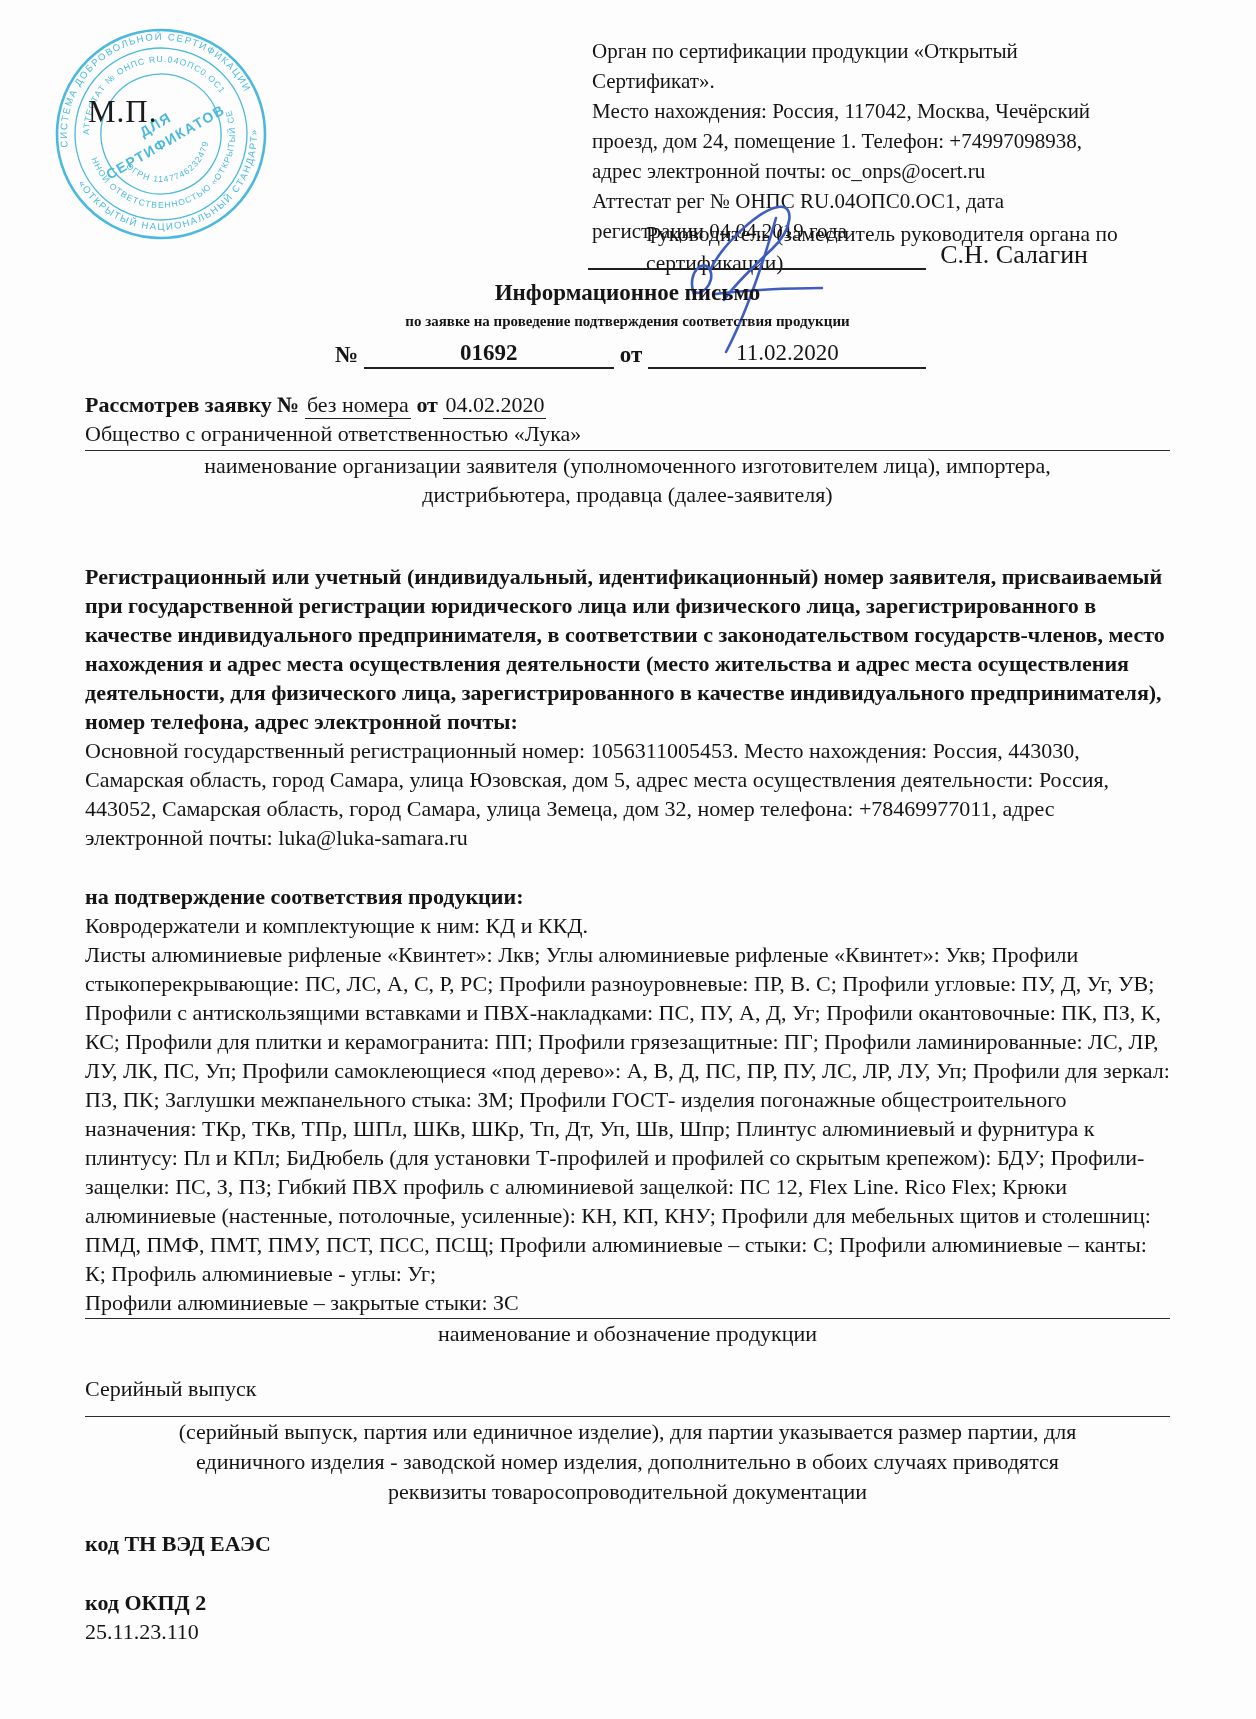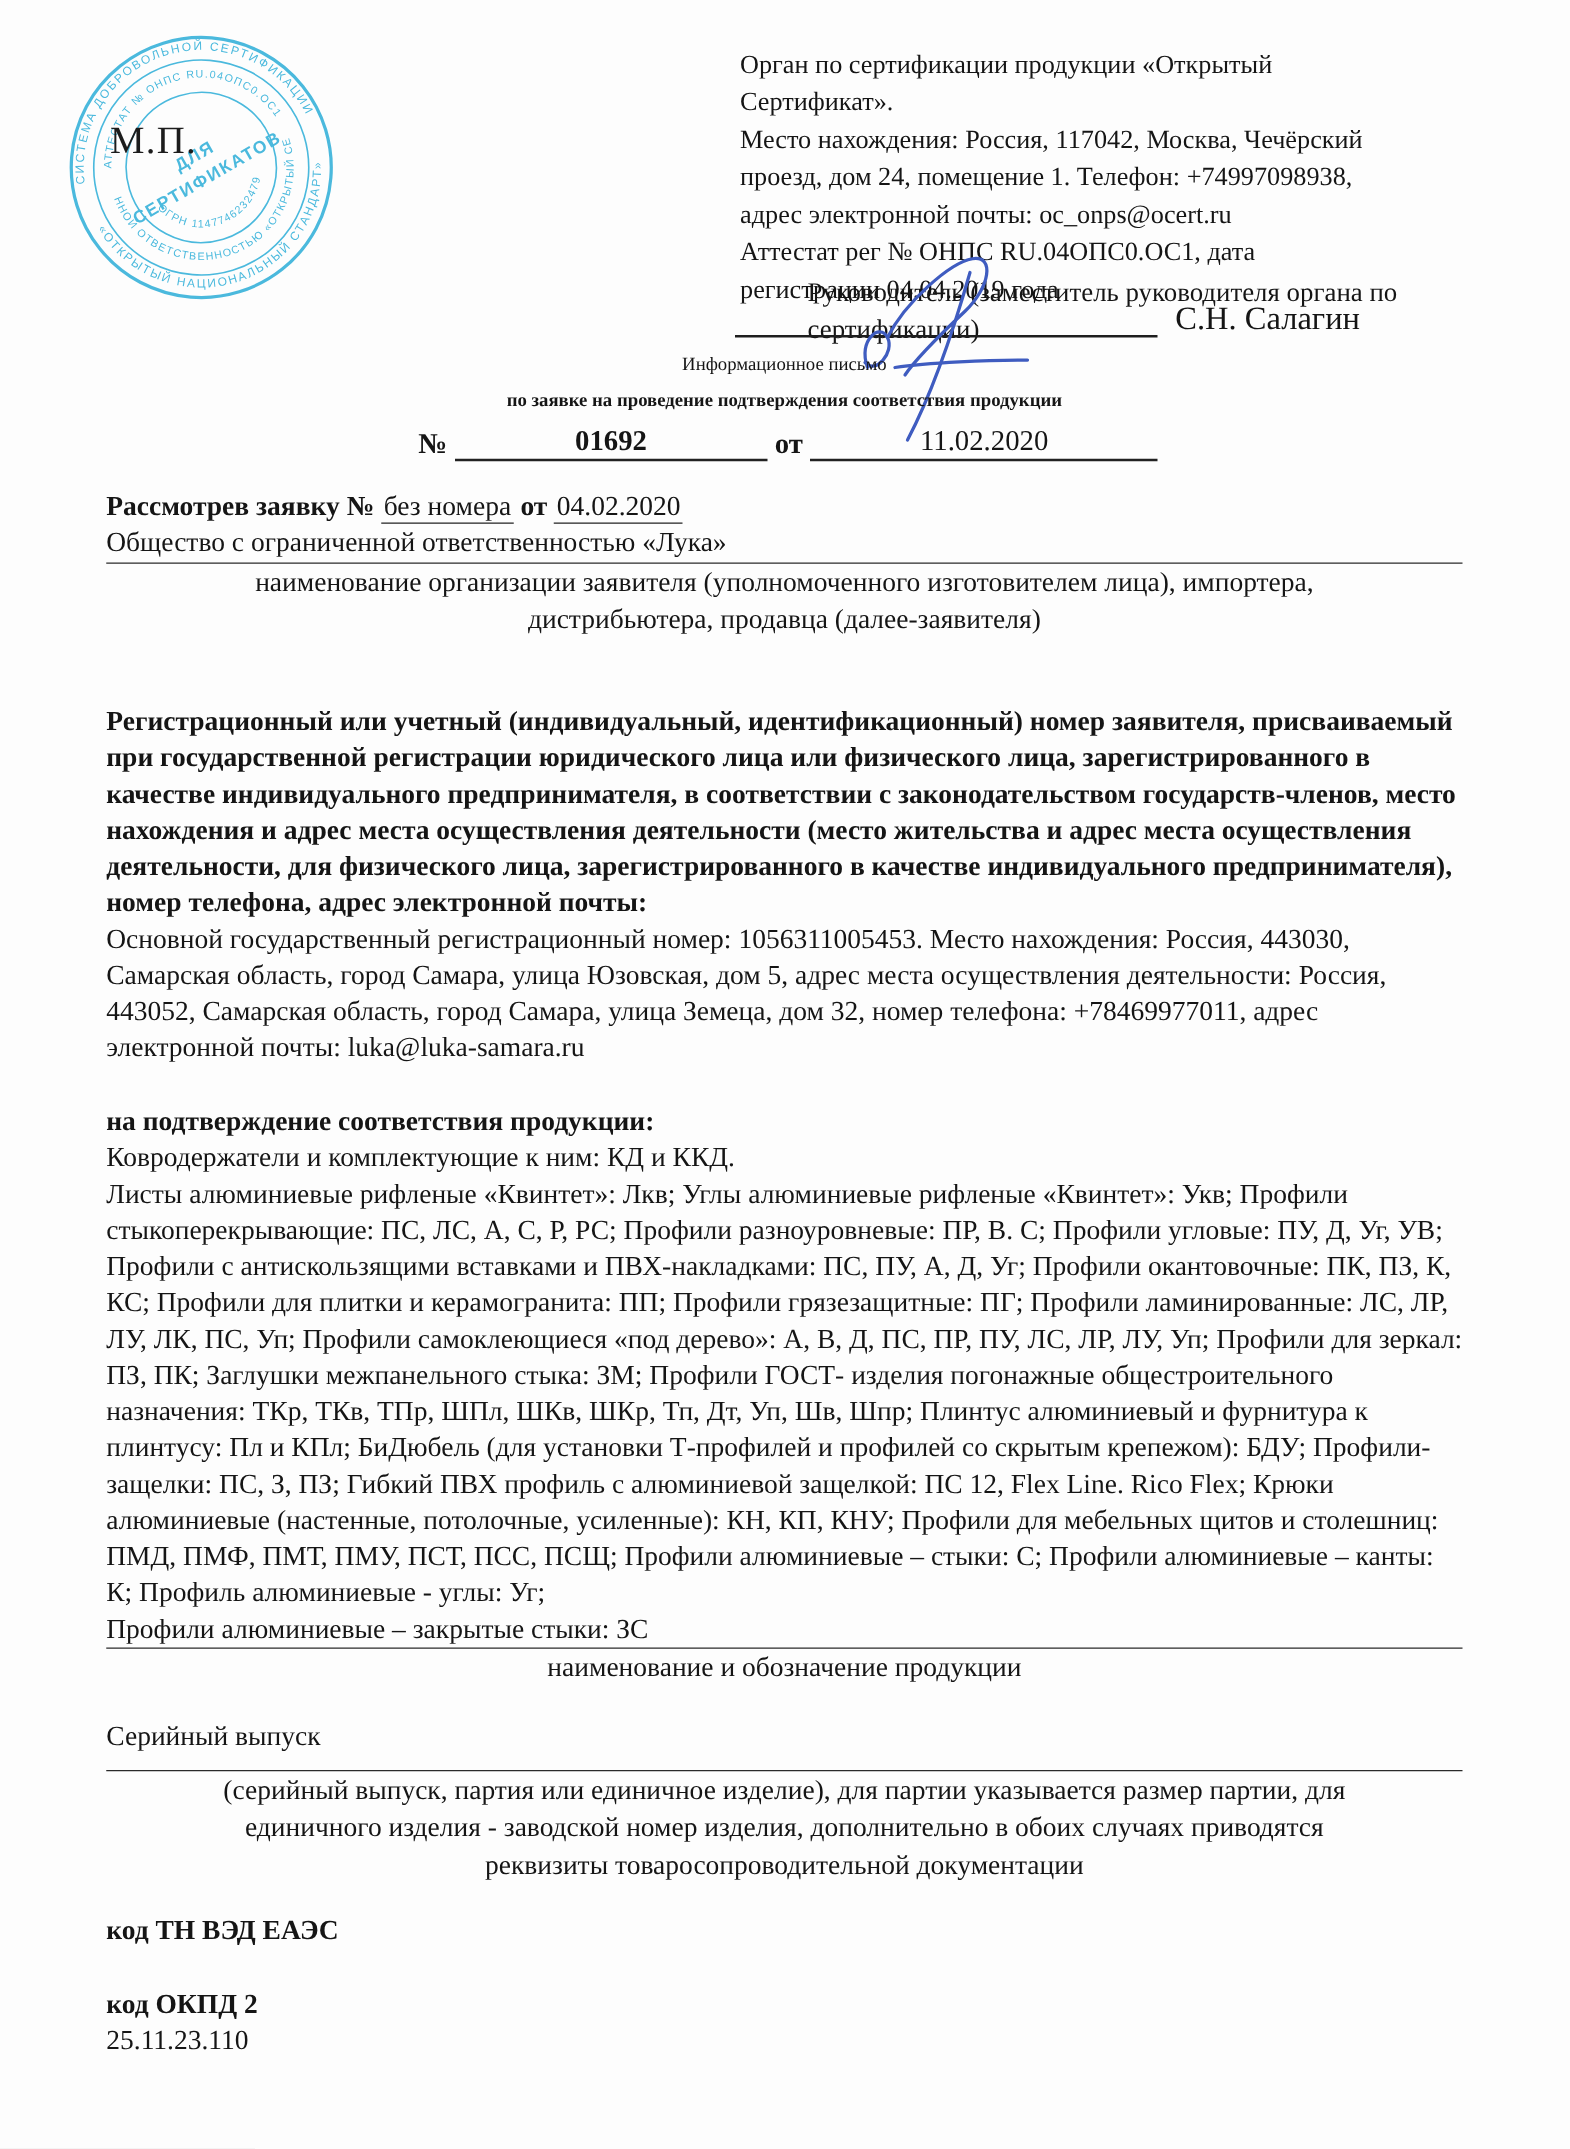--- a/index.html
+++ b/index.html
@@ -20,21 +20,21 @@
   .head-block { position:absolute; left:646px; top:220px; width:478px; text-align:left; font-size:21.5px; line-height:29px; }
   .sign-row { position:absolute; left:588px; top:236px; width:500px; display:flex; align-items:flex-end; }
   .sign-line { width:372px; height:32px; border-bottom:2px solid #1e1e1e; }
   .sign-name { font-size:26px; padding-left:14px; white-space:nowrap; }
   .sig-svg { position:absolute; left:672px; top:202px; width:218px; height:152px; pointer-events:none; }
 
   
   .content { position:absolute; left:85px; top:278px; width:1085px; font-size:22px; line-height:29px; }
   .c { text-align:center; }
   .b { font-weight:bold; }
-  .title1 { text-align:center; font-weight:normal; font-size:15px; }
+  .title1 { text-align:center; font-weight:bold; font-size:23px; }
   .title2 { text-align:center; font-weight:bold; font-size:15px; }
   .num-row { display:flex; justify-content:center; align-items:flex-end; font-size:23px; margin-top:2px; }
   .num-row .lbl { font-weight:bold; padding:0 6px; }
   .num-seg { display:inline-block; text-align:center; border-bottom:2px solid #222; }
   .num-seg.n1 { width:250px; font-weight:bold; }
   .num-seg.n2 { width:278px; }
   .review-line { margin-top:21px; }
   .u { border-bottom:1.6px solid #222; padding:0 2px 1px 2px; }
   .company-line { border-bottom:1.6px solid #2a2a2a; padding-bottom:2px; }
   .reg-heading { margin-top:53px; font-weight:bold; }

